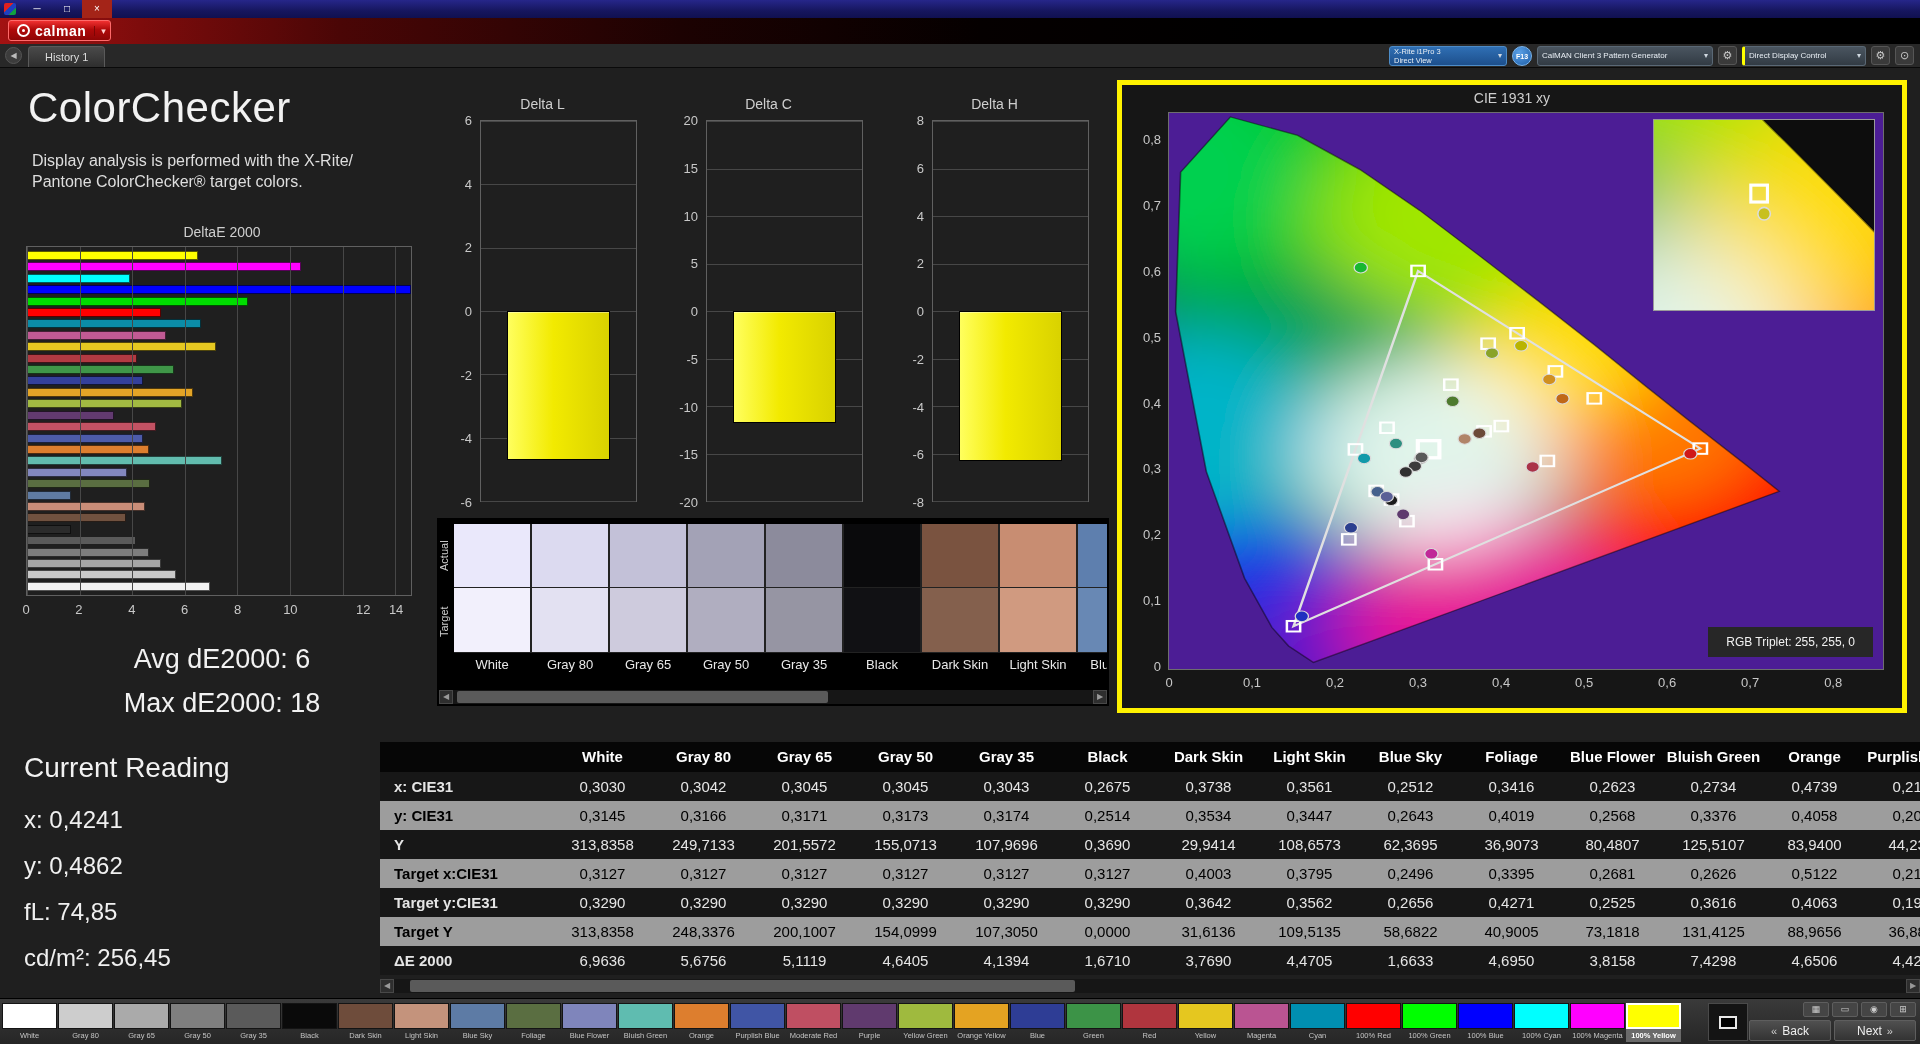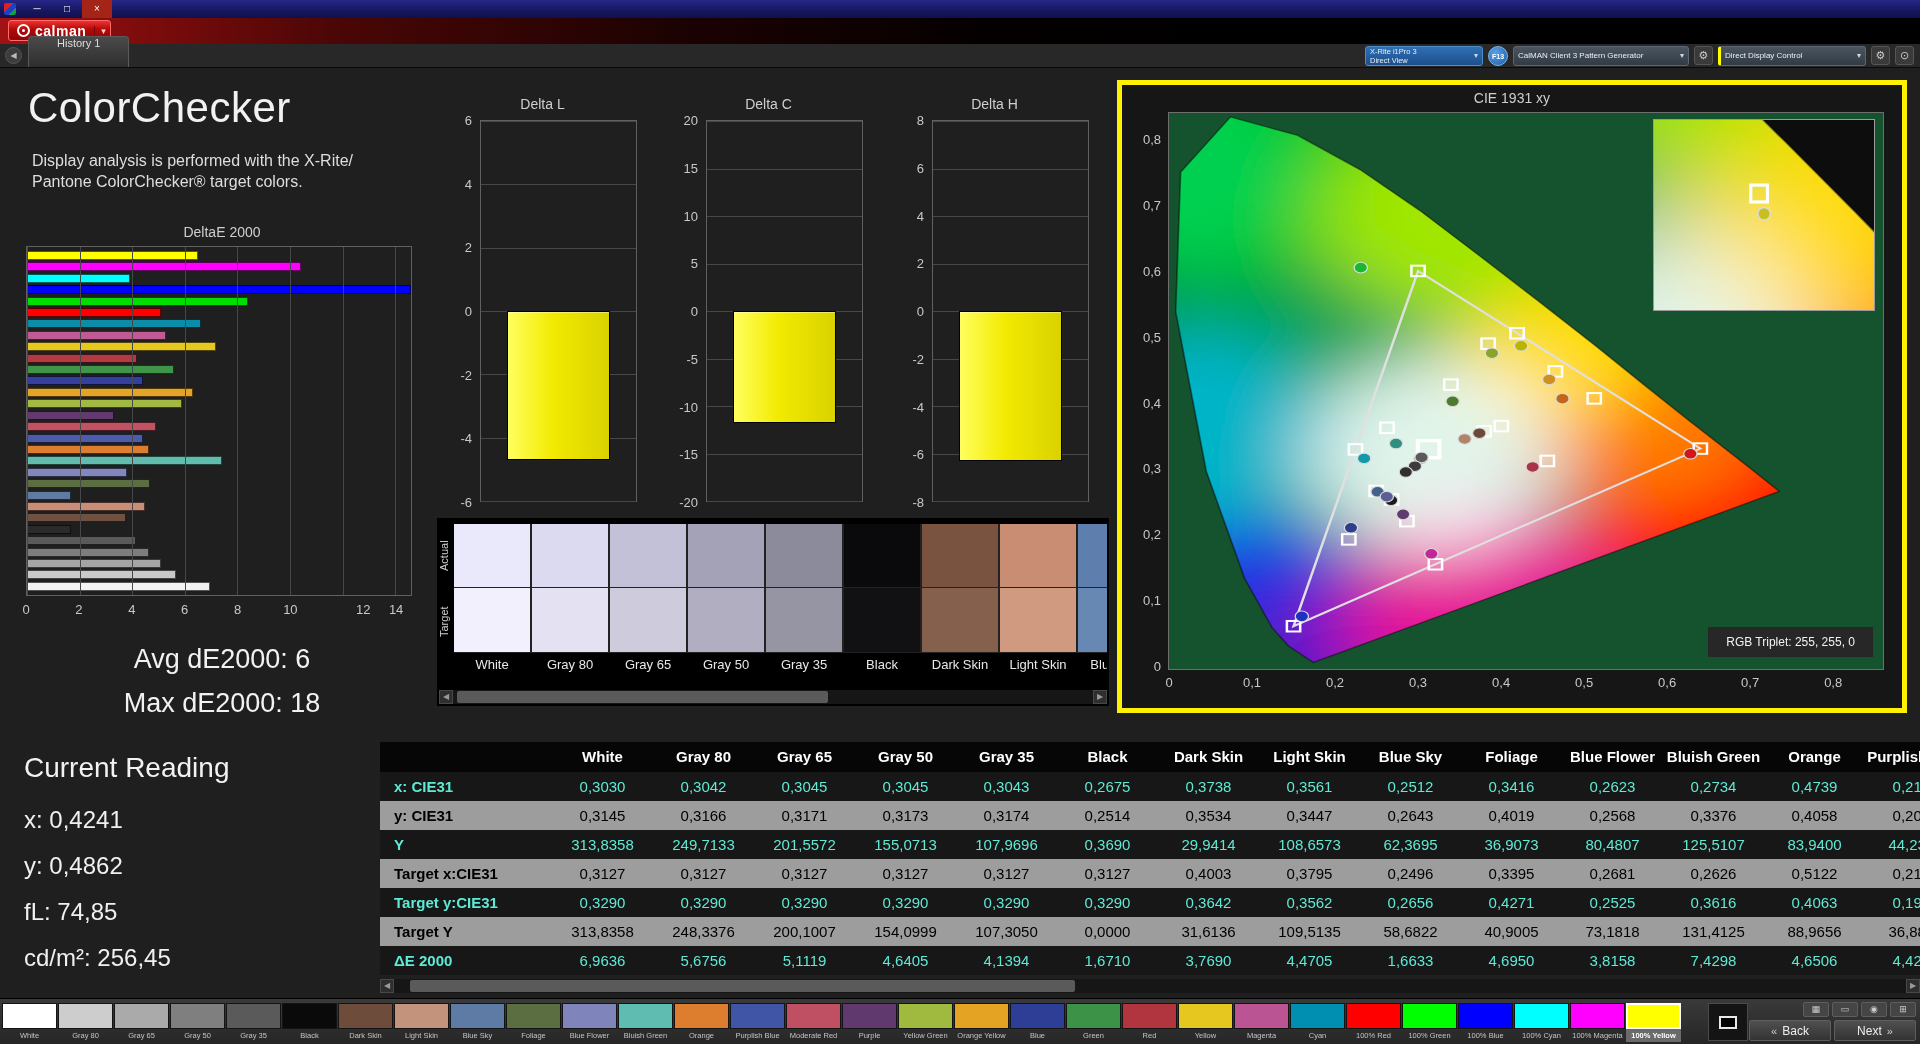--- a/index.html
+++ b/index.html
@@ -25,28 +25,28 @@
   #logo-mark{width:13px;height:13px;border:2px solid #fff;border-radius:50%;margin-right:5px;position:relative}
   #logo-mark:after{content:"";position:absolute;left:3px;top:3px;width:3px;height:3px;background:#fff;border-radius:50%}
   #logo-text{color:#fff;font-weight:bold;font-size:14px;letter-spacing:.5px}
   #logo-dd{margin-left:8px;padding-left:6px;border-left:1px solid #7d0505;color:#ffd0d0;font-size:9px}
 
   
   #tabbar{position:absolute;top:44px;left:0;right:0;height:24px;background:#282828;border-bottom:1px solid #0a0a0a;
           display:flex;align-items:center}
   #tab-back{width:17px;height:17px;border-radius:50%;background:#3c3c3c;border:1px solid #555;color:#bbb;
             font-size:8px;line-height:15px;text-align:center;margin-left:5px}
-  #history-tab{height:31px;align-self:flex-end;margin-left:6px;padding:0 28px;display:flex;
+  #history-tab{height:21px;align-self:flex-end;margin-left:6px;padding:0 16px;display:flex;align-items:center;
                background:linear-gradient(#4a4a4a,#2e2e2e);border:1px solid #5a5a5a;border-bottom:none;
                border-radius:4px 4px 0 0;font-size:11px;color:#ddd}
   #tab-right{margin-left:auto;display:flex;align-items:center;gap:5px;margin-right:6px}
   .pill{height:20px;display:flex;align-items:center;background:linear-gradient(#4a5560,#323b44);
         border:1px solid #5a6875;border-radius:3px;padding:0 4px;color:#e8eef4}
   .pill.blue{background:linear-gradient(#2f6fb4,#1d4f8c);border-color:#4d8cc8;width:118px}
-  .pill.yellow-edge{border-left:3px solid #ffff00;width:148px}
+  .pill.yellow-edge{border-left:3px solid #ffff00;width:124px}
   .pill-lines{display:flex;flex-direction:column;font-size:7.5px;line-height:1.2;flex:1}
   .pill-one{font-size:8px;flex:1;white-space:nowrap;overflow:hidden}
   .dd{font-size:8px;color:#cfd8e0;margin-left:3px}
   #meter-badge{width:20px;height:20px;border-radius:50%;background:radial-gradient(circle at 35% 30%,#5aa0e6,#1d5ea8);
                border:1px solid #7ab4ea;color:#fff;font-size:7px;font-weight:bold;text-align:center;line-height:19px}
   .mini-btn{width:19px;height:19px;background:#3a3a3a;border:1px solid #565656;border-radius:3px;color:#c8c8c8;
             font-size:11px;text-align:center;line-height:17px}
 
   
   #cc-title{position:absolute;left:28px;top:84px;font-size:42px;font-weight:300;color:#f2f2f2;letter-spacing:.5px}
@@ -91,42 +91,42 @@
   .sb{display:flex;align-items:stretch}
   #ss-scroll{position:absolute;left:2px;right:2px;bottom:2px;height:14px}
   .sb-arrow{width:14px;background:#2e2e2e;border:1px solid #484848;color:#999;font-size:8px;line-height:12px;text-align:center}
   .sb-track{flex:1;background:#161616;position:relative}
   .sb-thumb{position:absolute;top:1px;bottom:1px;background:#5a5a5a;border-radius:2px}
   #ss-scroll .sb-thumb{left:4px;width:58%}
 
   
   #cie{position:absolute;left:1117px;top:80px;width:790px;height:633px;border:5px solid #fff200;background:#161616}
   #cie .chart-title{top:5px}
-  #cie-plot{position:absolute;left:46px;top:27px;right:18px;bottom:38px;border:1px solid #6e6e6e;background:#14532d}
+  #cie-plot{position:absolute;left:46px;top:27px;right:18px;bottom:38px;border:1px solid #6e6e6e;background:#4c1d95}
   #cie-svg{position:absolute;inset:0;width:100%;height:100%}
   #cie-ylabels{position:absolute;left:-42px;top:0;bottom:0;width:38px}
   .cie-ylab{position:absolute;right:4px;transform:translateY(-50%);font-size:13px;color:#c8c8c8}
   #cie-xlabels{position:absolute;left:0;right:0;bottom:-26px;height:20px}
   .cie-xlab{position:absolute;transform:translateX(-50%);font-size:13px;color:#c8c8c8}
   .cie-square{fill:none;stroke:#ffffff;stroke-width:3px}
   .cie-square.big{stroke-width:5px}
   .cie-dot{stroke:#dcdcdc;stroke-width:1.5px}
   #cie-inset{position:absolute;top:6px;right:8px;width:222px;height:192px;background:#0d0d0d;border:1px solid #9a9a9a}
   #cie-inset svg{width:100%;height:100%}
   #rgb-triplet{position:absolute;right:10px;bottom:12px;background:#272727;color:#f2f2f2;
                font-size:12px;font-weight:300;padding:8px 18px}
 
   
   #datatable{position:absolute;left:380px;top:742px;width:1540px;height:234px;overflow:hidden;font-size:15px}
   .t-row{display:flex;height:29px}
   .t-row.t-head{height:30px;background:#060606}
   .t-cell{width:101px;flex:none;line-height:29px;text-align:center;overflow:hidden;white-space:nowrap}
   .t-colhead{font-weight:bold;color:#fff;line-height:30px}
   .t-label{width:172px;text-align:left;padding-left:14px;font-weight:bold}
-  .t-dark{background:#171717;color:#5eead4}
+  .t-dark{background:#171717;color:#e5e5e5}
   .t-gray{background:#9d9d9d;color:#000}
   #t-scroll{position:absolute;left:380px;top:979px;width:1540px;height:14px}
   #t-scroll .sb-thumb{left:16px;width:44%}
 
   
   #bottombar{position:absolute;left:0;right:0;top:998px;height:46px;border-top:1px solid #000;
              background:linear-gradient(#3a3a3a,#262626)}
   #bb-swatches{position:absolute;left:2px;top:2px;bottom:2px;width:1702px;display:flex;gap:1px;overflow:hidden}
   .bb-item{width:55px;flex:none;padding-top:2px}
   .bb-swatch{height:26px;border:1px solid #141414}

